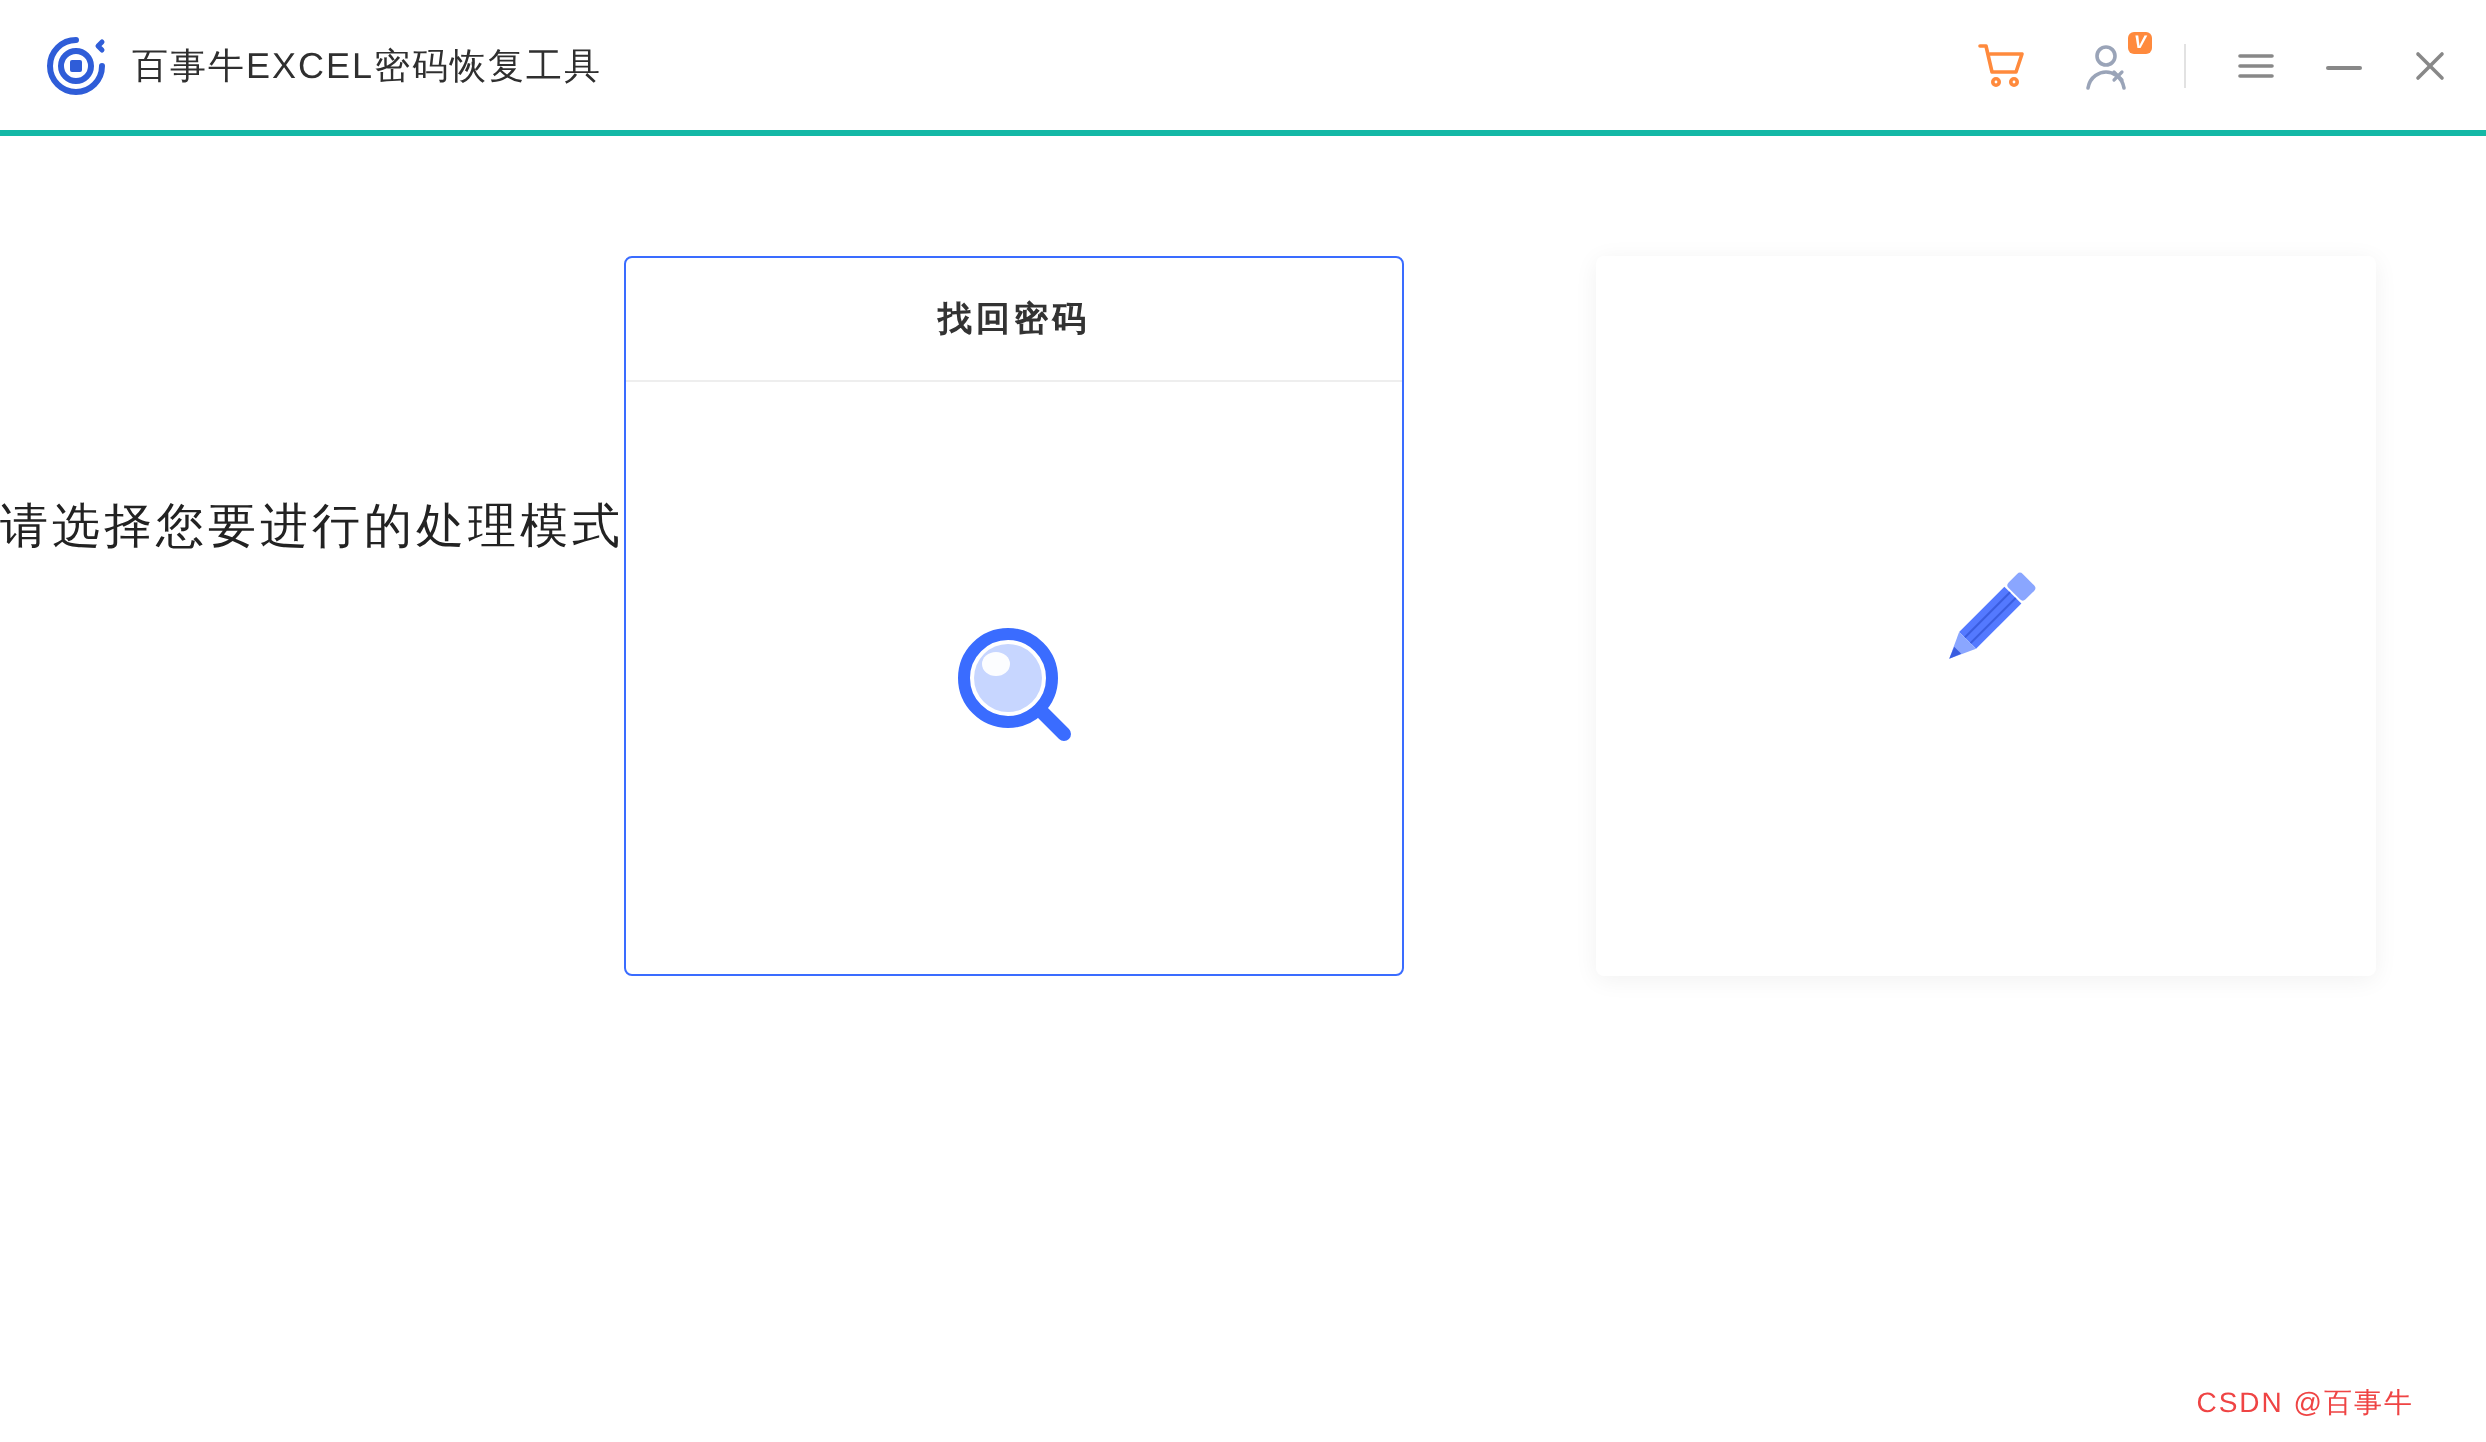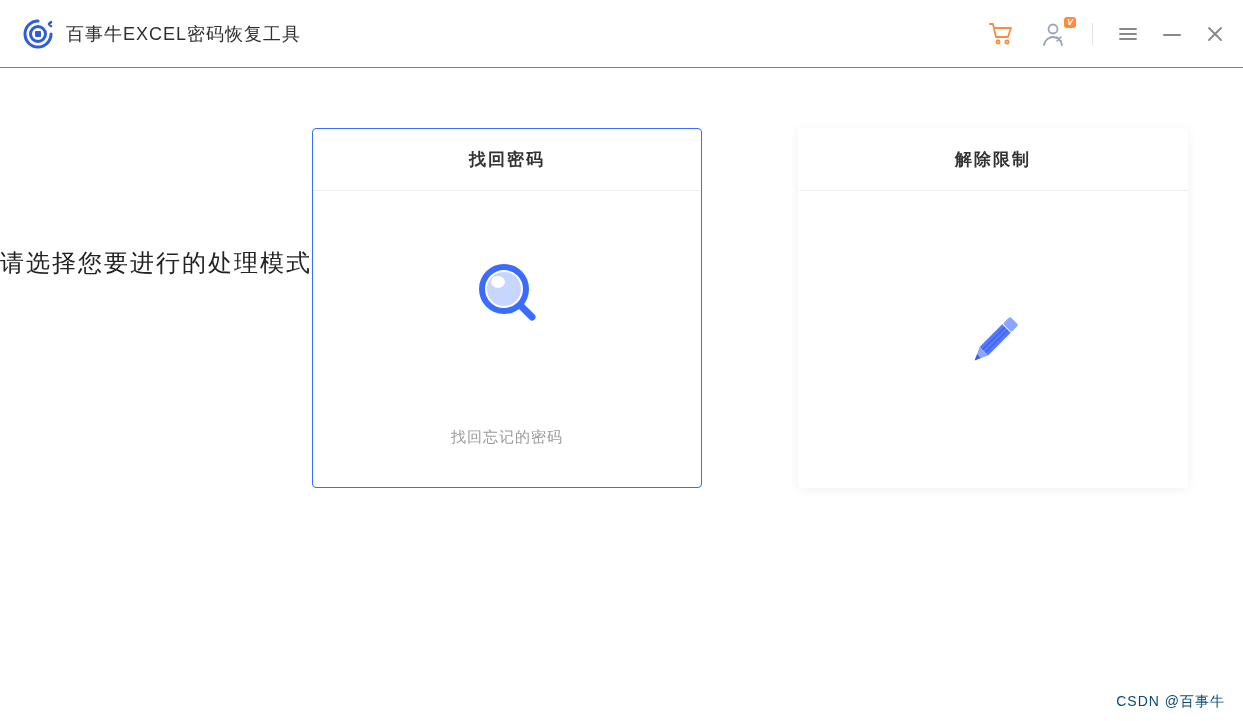--- a/index.html
+++ b/index.html
@@ -14,21 +14,21 @@
       height: 721px;
       overflow: hidden;
       position: relative;
     }
     .titlebar {
       height: 68px;
       display: flex;
       align-items: center;
       justify-content: space-between;
       padding: 0 20px 0 22px;
-      border-bottom: 1px solid #14b8a6;
+      border-bottom: 3px solid #14b8a6;
       gap: 48px;
     }
     .titlebar-left {
       display: flex;
       align-items: center;
       gap: 12px;
     }
     .app-logo {
       width: 32px;
       height: 32px;
@@ -136,23 +136,23 @@
       display: flex;
       align-items: center;
       justify-content: center;
       font-size: 15px;
       color: #9a9a9a;
       letter-spacing: 1px;
     }
     .watermark {
       position: absolute;
       bottom: 10px;
-      right: 18px;
+      right: 36px;
       font-size: 14px;
-      color: #0c4a6e;
+      color: #ef4444;
       letter-spacing: 1px;
     }
   </style>
 </head>
 <body>
 
 <div class="titlebar">
   <div class="titlebar-left">
     <span class="app-logo">
       <svg viewBox="0 0 32 32">
@@ -211,27 +211,23 @@
       <div class="card-icon-area">
         <span>
           <svg width="70" height="70" viewBox="0 0 70 70">
             <circle cx="32" cy="32" r="22" fill="none" stroke="#3a6cff" stroke-width="6"></circle>
             <circle cx="32" cy="32" r="17" fill="#c7d6ff"></circle>
             <ellipse cx="26" cy="25" rx="7" ry="6" fill="#ffffff" opacity="0.95"></ellipse>
             <line x1="49" y1="49" x2="60" y2="60" stroke="#3a6cff" stroke-width="7" stroke-linecap="round"></line>
           </svg>
         </span>
       </div>
-      <div class="card-desc">找回忘记的密码</div>
     </div>
 
     <div class="card unselected">
-      <div class="card-header">
-        <span class="card-title">解除限制</span>
-      </div>
       <div class="card-icon-area">
         <span>
           <svg width="72" height="72" viewBox="0 0 72 72">
             <g transform="rotate(45 36 36)">
               <rect x="30" y="6" width="12" height="10" rx="2" fill="#8aa6ff"></rect>
               <rect x="30" y="17" width="12" height="32" fill="#5479ff"></rect>
               <line x1="34" y1="17" x2="34" y2="49" stroke="#3a5de0" stroke-width="1"></line>
               <line x1="38" y1="17" x2="38" y2="49" stroke="#3a5de0" stroke-width="1"></line>
               <polygon points="30,49 42,49 36,62" fill="#8aa6ff"></polygon>
               <polygon points="33.5,56 38.5,56 36,62" fill="#3a5de0"></polygon>

